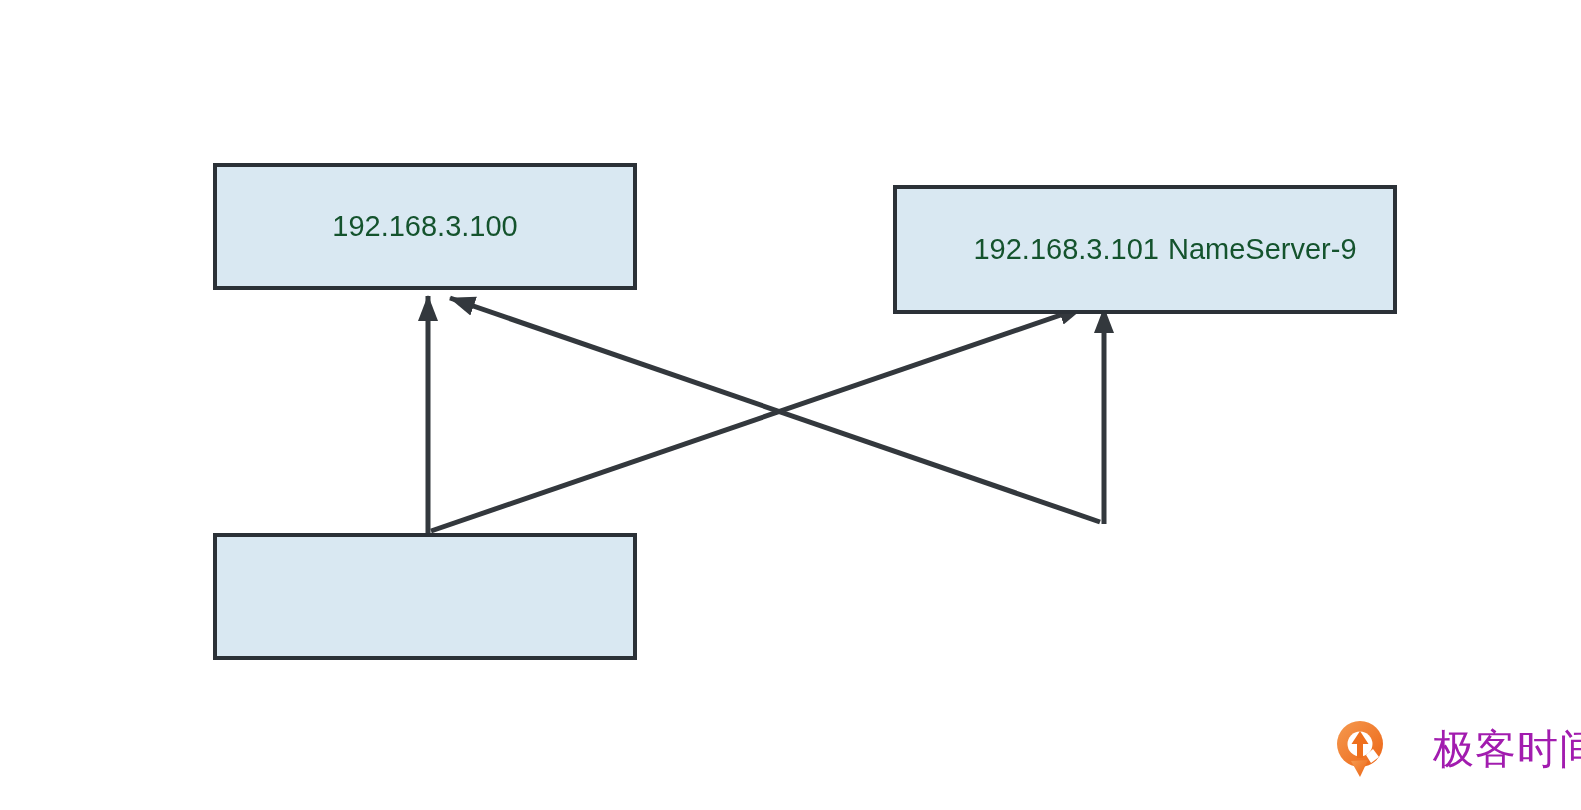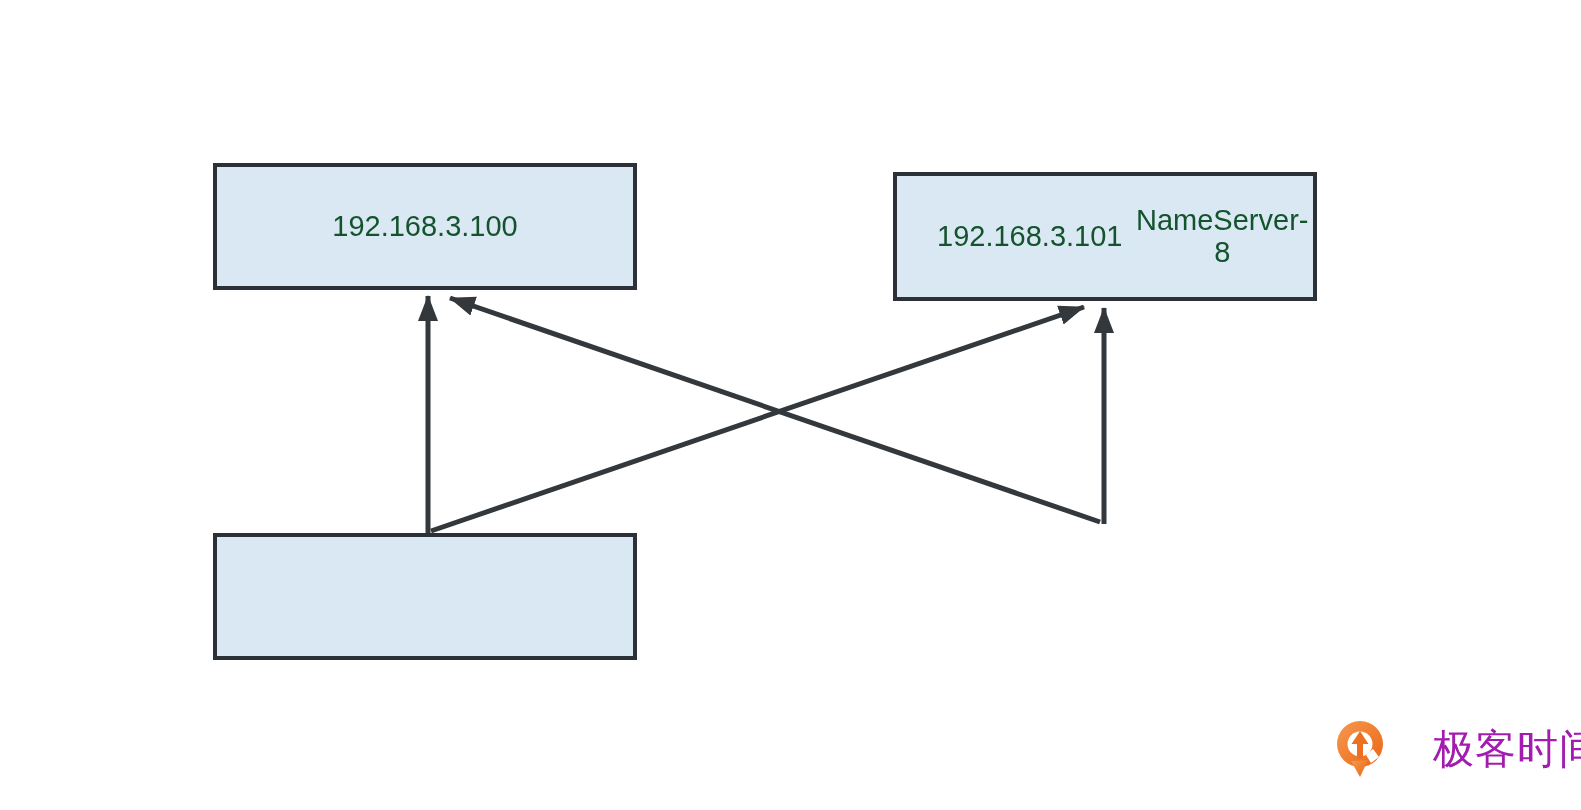--- a/index.html
+++ b/index.html
@@ -32,21 +32,21 @@
     flex-direction: row;
     justify-content: center;
     align-items: center;
     gap: 9px;
     color: #14532d;
     font-size: 29px;
     line-height: 1.1;
     text-align: center;
   }
   .node-ns1 { left: 213px; top: 163px; width: 424px; height: 127px; }
-  .node-ns2 { left: 893px; top: 172px; width: 424px; height: 129px; padding-left: 40px; }
+  .node-ns2 { left: 893px; top: 185px; width: 504px; height: 129px; padding-left: 40px; }
   .node-ba  { left: 213px; top: 533px; width: 424px; height: 127px; }
   .node-bb  { left: 893px; top: 524px; width: 424px; height: 128px; }
 
   .brand {
     position: absolute;
     left: 1332px;
     top: 716px;
     height: 66px;
     display: flex;
     align-items: center;
@@ -77,21 +77,21 @@
     <line x1="1104" y1="524" x2="1104" y2="308" stroke="#33383d" stroke-width="5" marker-end="url(#arrowhead)"></line>
     <line x1="1100" y1="522" x2="450" y2="298" stroke="#33383d" stroke-width="5" marker-end="url(#arrowhead)"></line>
   </svg>
 
   <div class="node node-ns1">
     <div>192.168.3.100</div>
   </div>
 
   <div class="node node-ns2">
     <div>192.168.3.101</div>
-    <div>NameServer-8</div>
+    <div>NameServer-9</div>
   </div>
 
   <div class="node node-ba">
   </div>
 
 
   <div class="brand">
     <svg class="brand-mark" viewBox="0 0 56 62" aria-hidden="true">
       <defs>
         <linearGradient id="gt-grad" x1="0" y1="0" x2="1" y2="1">

